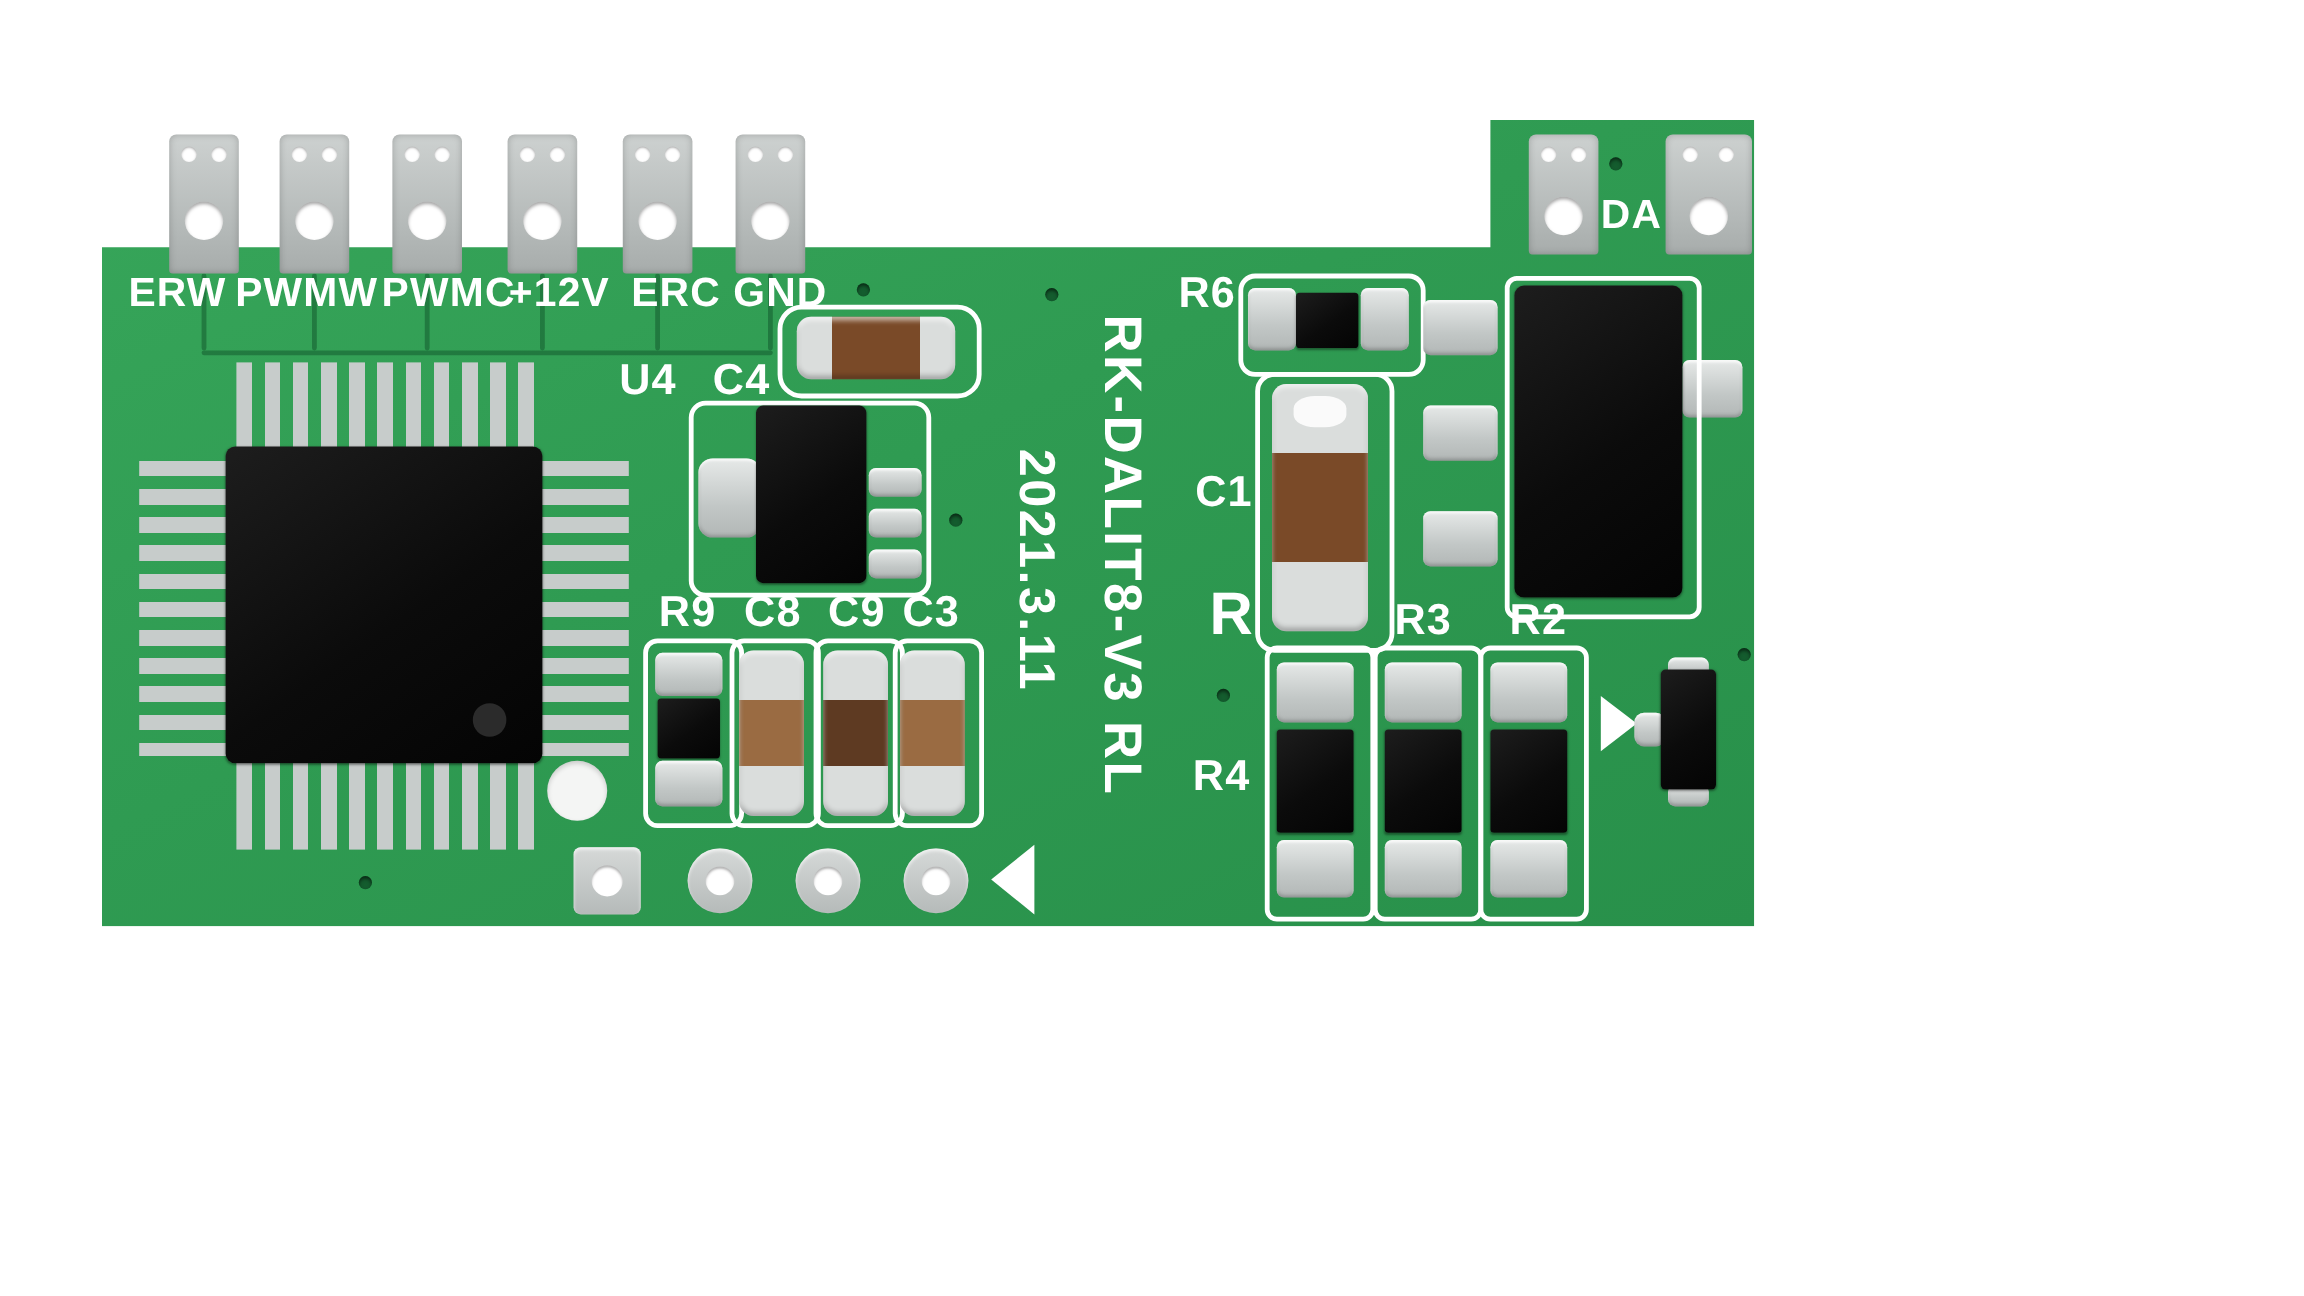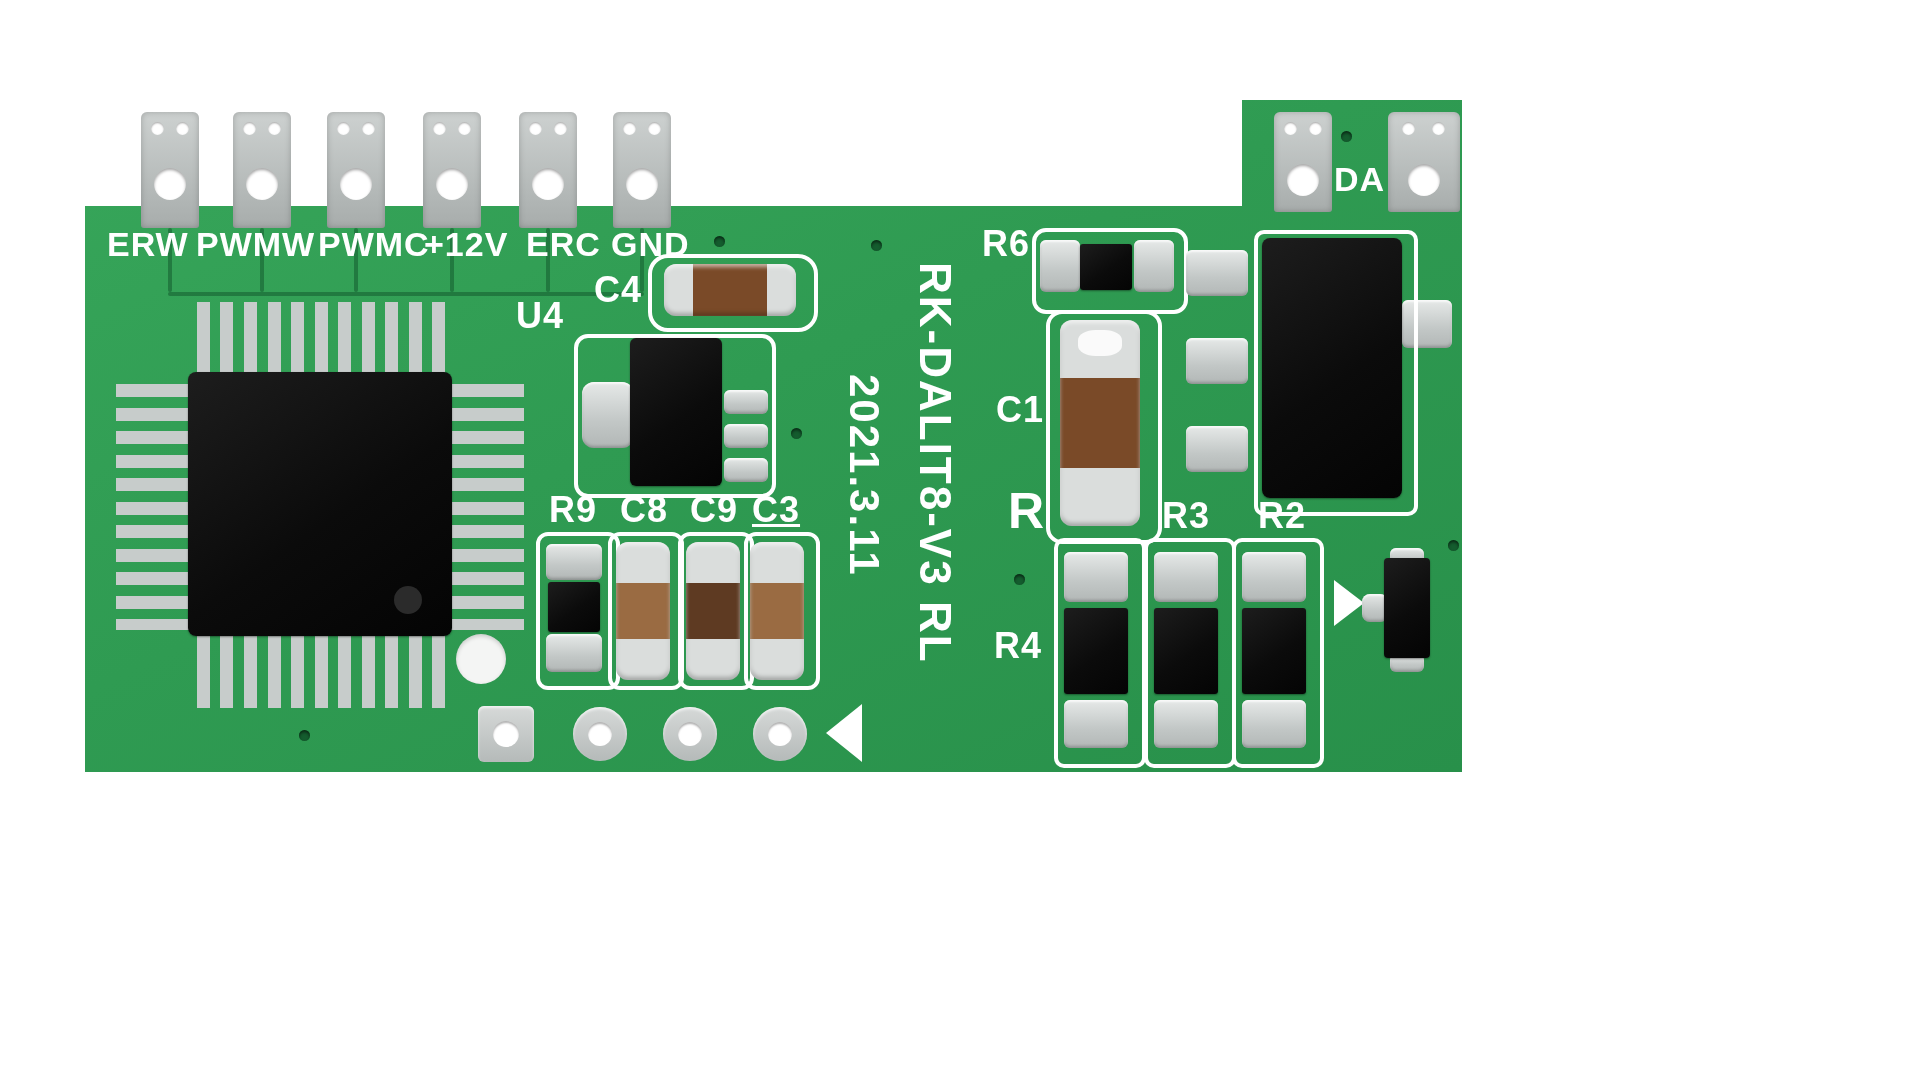--- a/index.html
+++ b/index.html
@@ -131,42 +131,42 @@
   <div class="pad" style="left:582px;top:382px;width:52px;height:66px;border-radius:12px;"></div>
   <div class="pad" style="left:724px;top:390px;width:44px;height:24px;"></div>
   <div class="pad" style="left:724px;top:424px;width:44px;height:24px;"></div>
   <div class="pad" style="left:724px;top:458px;width:44px;height:24px;"></div>
   <div class="blk" style="left:630px;top:338px;width:92px;height:148px;"></div>
   <span class="lbl" style="left:516px;top:298px;font-size:36px;">U4</span>
 
   <div class="silk" style="left:648px;top:254px;width:162px;height:70px;border-radius:20px;"></div>
   <div class="cap-v" style="left:664px;top:264px;width:132px;height:52px;
        background:linear-gradient(90deg,#dadddc 0%,#dadddc 22%,#7a4a28 22%,#7a4a28 78%,#dadddc 78%,#dadddc 100%);"></div>
-  <span class="lbl" style="left:594px;top:272px;font-size:36px;">C4</span>
+  <span class="lbl" style="left:594px;top:298px;font-size:36px;">C4</span>
 
   <div class="silk" style="left:536px;top:532px;width:76px;height:150px;border-radius:12px;"></div>
   <div class="silk" style="left:608px;top:532px;width:68px;height:150px;border-radius:12px;"></div>
   <div class="silk" style="left:678px;top:532px;width:68px;height:150px;border-radius:12px;"></div>
   <div class="silk" style="left:744px;top:532px;width:68px;height:150px;border-radius:12px;"></div>
 
   <div class="pad" style="left:546px;top:544px;width:56px;height:36px;"></div>
   <div class="blk" style="left:548px;top:582px;width:52px;height:50px;border-radius:3px;"></div>
   <div class="pad" style="left:546px;top:634px;width:56px;height:38px;"></div>
 
   <div class="cap-v" style="left:616px;top:542px;width:54px;height:138px;
        background:linear-gradient(180deg,#dadddc 0%,#dadddc 30%,#9a6b42 30%,#9a6b42 70%,#dadddc 70%,#dadddc 100%);"></div>
   <div class="cap-v" style="left:686px;top:542px;width:54px;height:138px;
        background:linear-gradient(180deg,#dadddc 0%,#dadddc 30%,#5e3a22 30%,#5e3a22 70%,#dadddc 70%,#dadddc 100%);"></div>
   <div class="cap-v" style="left:750px;top:542px;width:54px;height:138px;
        background:linear-gradient(180deg,#dadddc 0%,#dadddc 30%,#9a6b42 30%,#9a6b42 70%,#dadddc 70%,#dadddc 100%);"></div>
 
   <span class="lbl" style="left:549px;top:492px;font-size:36px;">R9</span>
   <span class="lbl" style="left:620px;top:492px;font-size:36px;">C8</span>
   <span class="lbl" style="left:690px;top:492px;font-size:36px;">C9</span>
-  <span class="lbl" style="left:752px;top:492px;font-size:36px;text-decoration:underline;">C3</span>
+  <span class="lbl" style="left:752px;top:492px;font-size:36px;">C3</span>
 
   <span class="vtext" style="left:840px;top:374px;font-size:42px;">2021.3.11</span>
   <span class="vtext" style="left:910px;top:262px;font-size:44px;">RK-DALIT8-V3 RL</span>
 
   <div class="silk" style="left:1032px;top:228px;width:148px;height:78px;"></div>
   <div class="pad" style="left:1040px;top:240px;width:40px;height:52px;"></div>
   <div class="pad" style="left:1134px;top:240px;width:40px;height:52px;"></div>
   <div class="blk" style="left:1080px;top:244px;width:52px;height:46px;border-radius:3px;"></div>
   <span class="lbl" style="left:982px;top:226px;font-size:36px;">R6</span>
 

